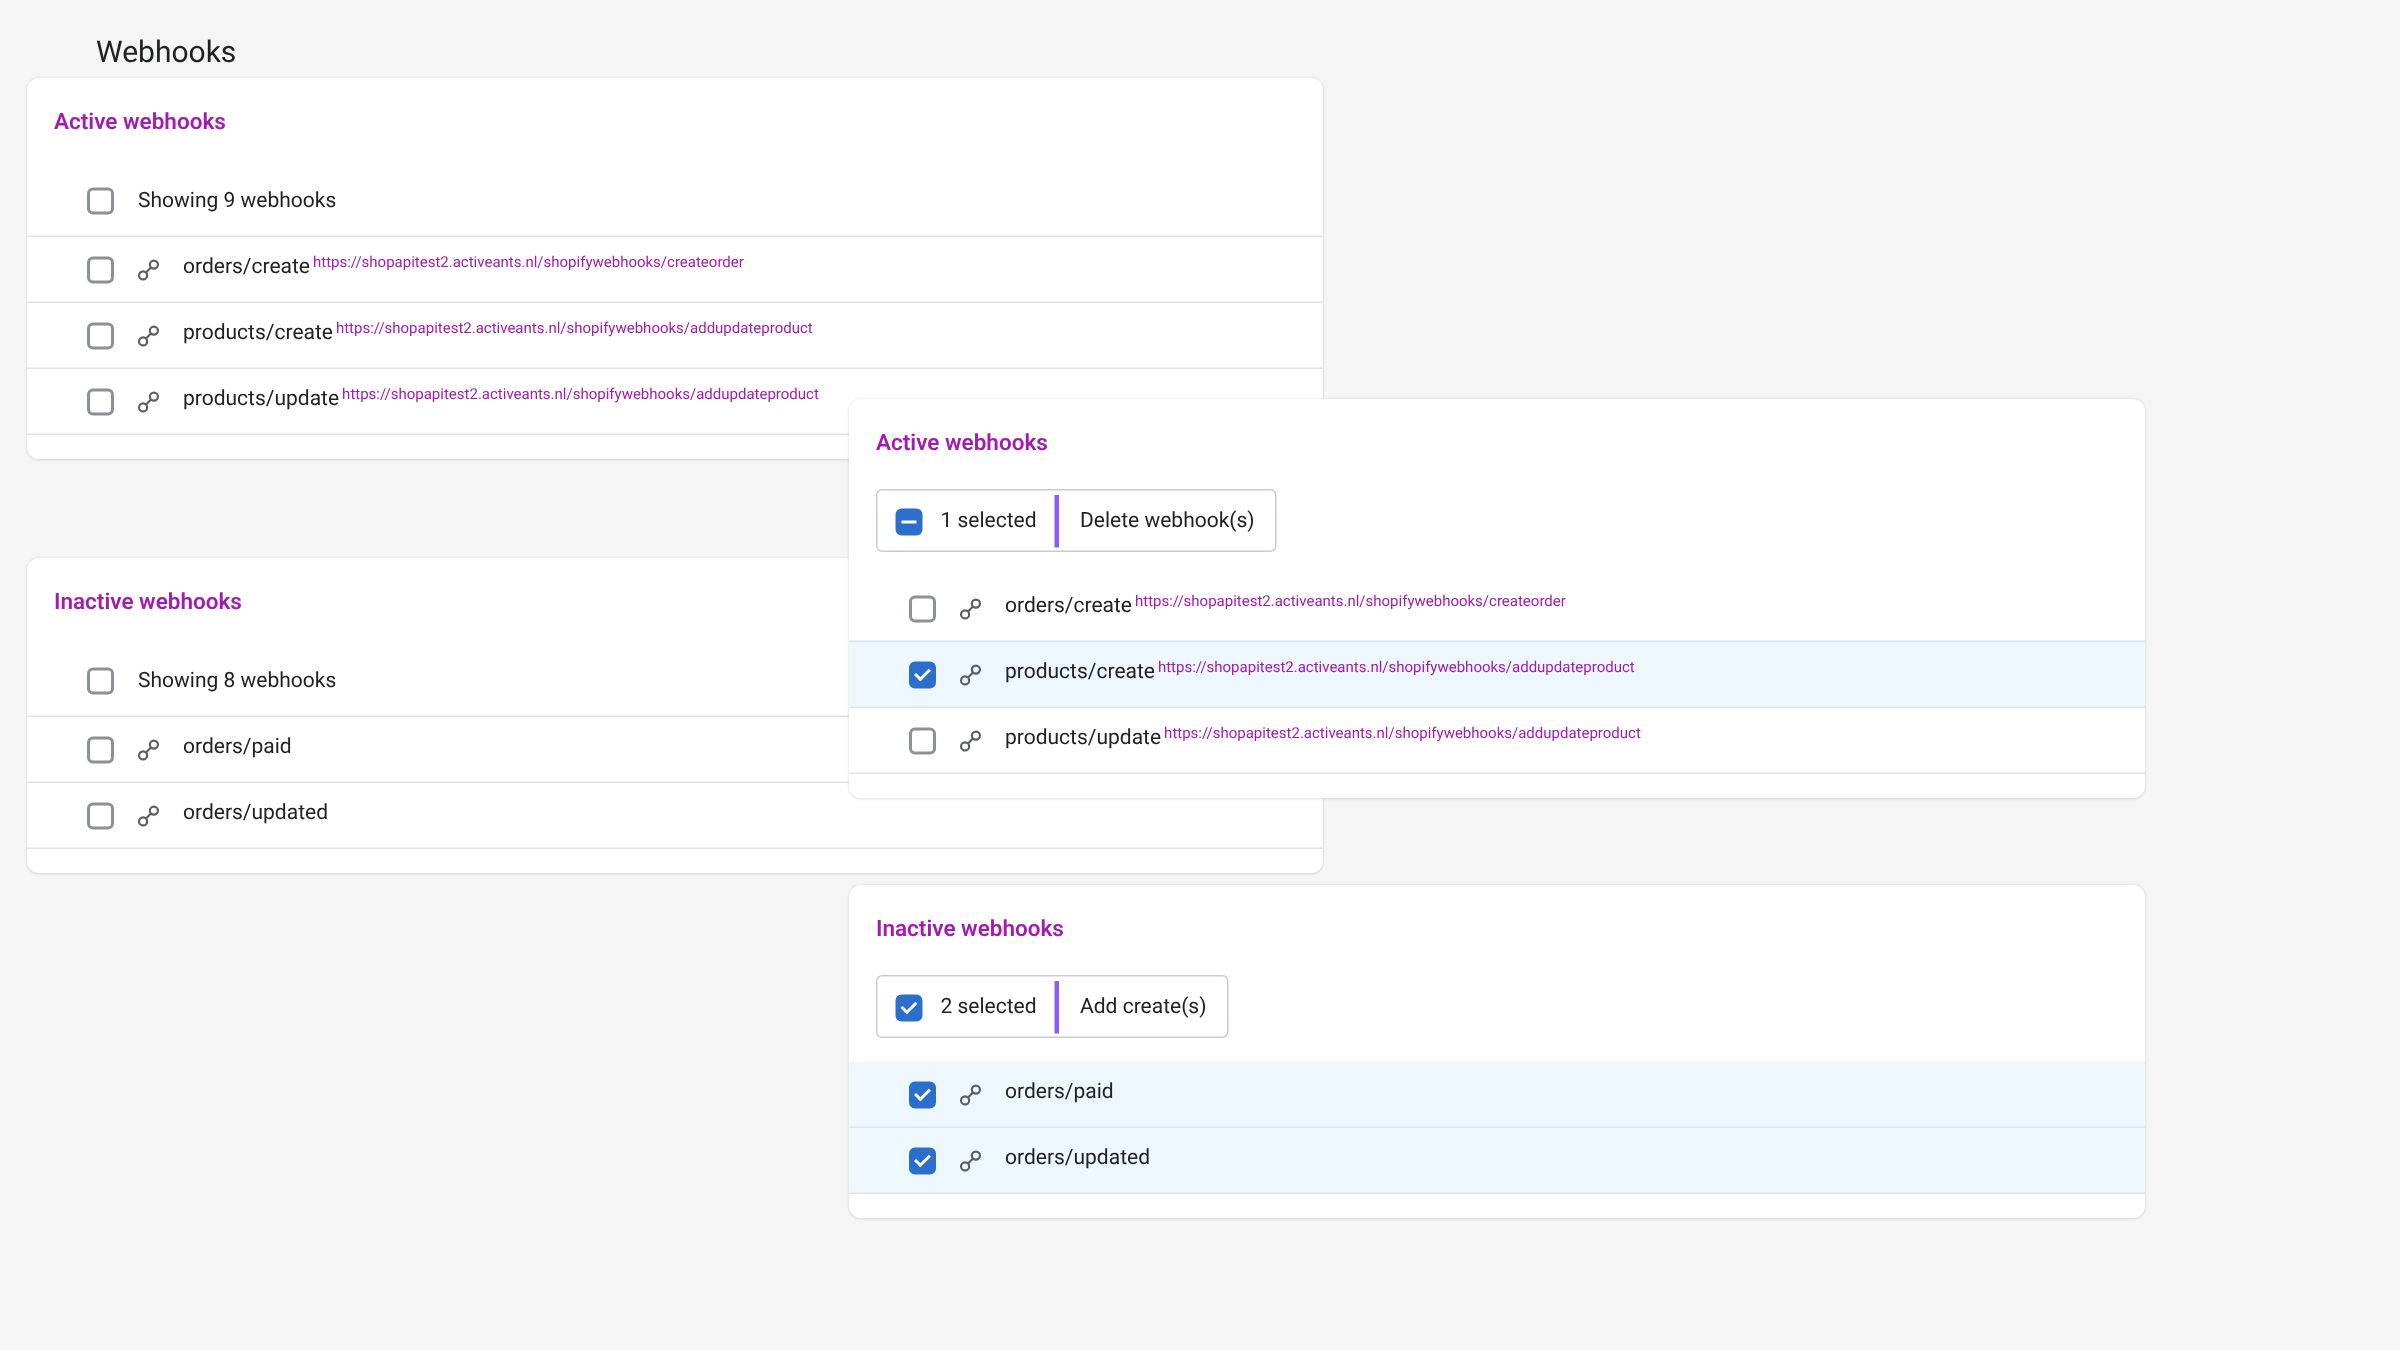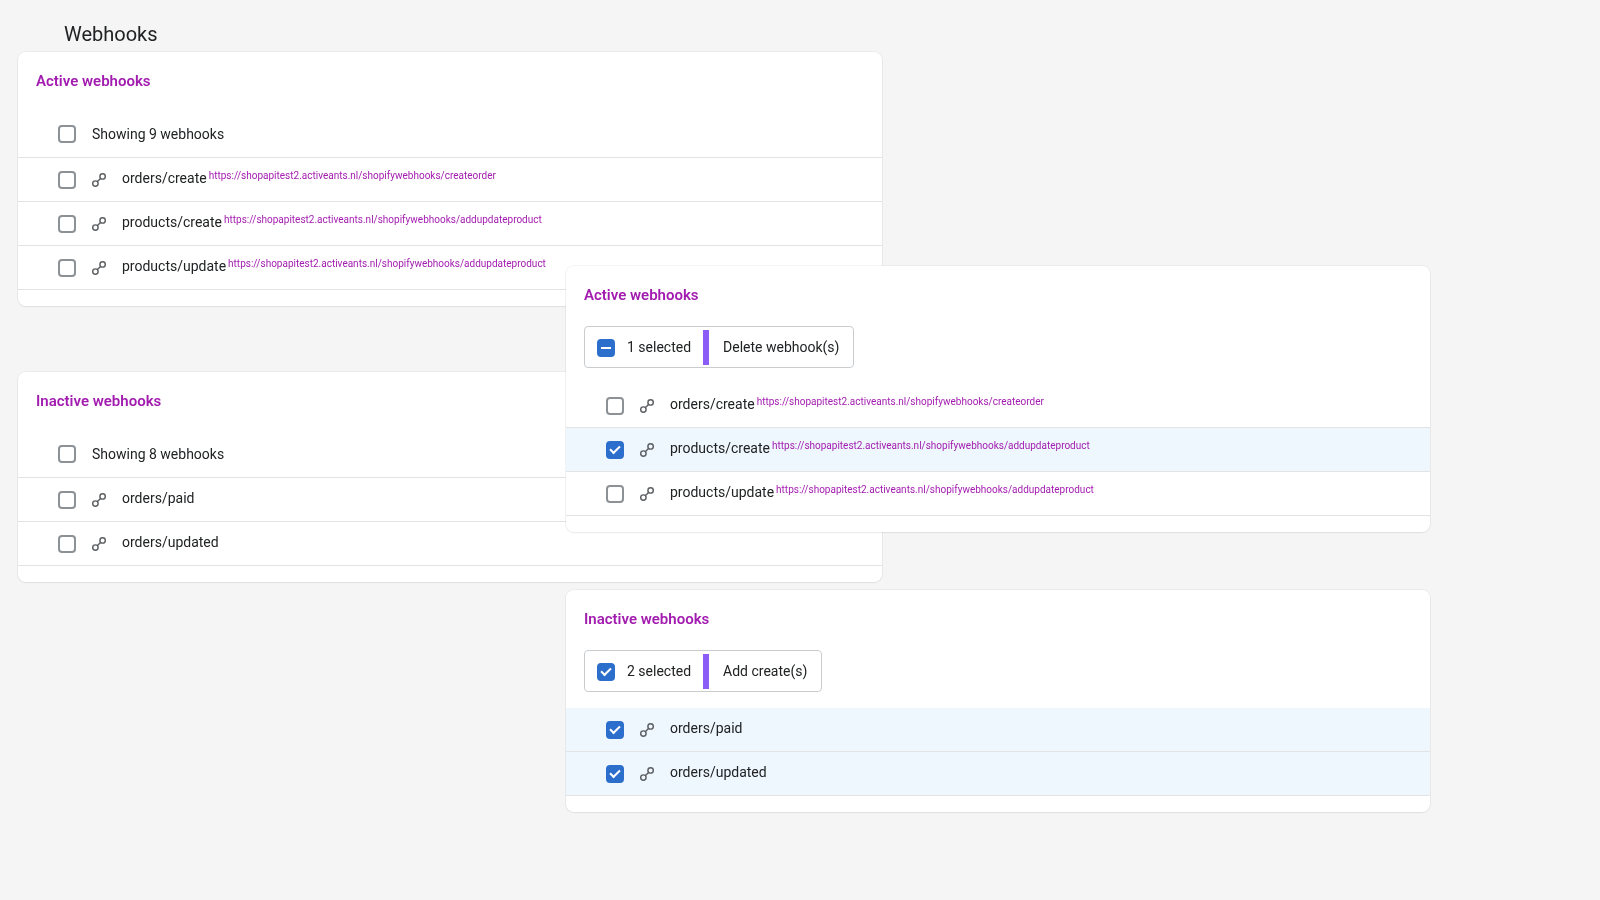--- a/index.html
+++ b/index.html
@@ -52,21 +52,21 @@
       border: 1px solid #c9cccf;
       border-radius: 4px;
       width: fit-content;
       overflow: hidden;
     }
     .toolbar-check {
       display: flex;
       align-items: center;
       gap: 12px;
       padding: 8px 12px;
-      border-right: 6px solid #8b5cf6;
+      border-right: 3px solid #8b5cf6;
     }
     .toolbar-label {
       font-size: 14px;
       color: #202223;
     }
     .toolbar-btn {
       background: none;
       border: none;
       padding: 12px 14px;
       font-size: 14px;

